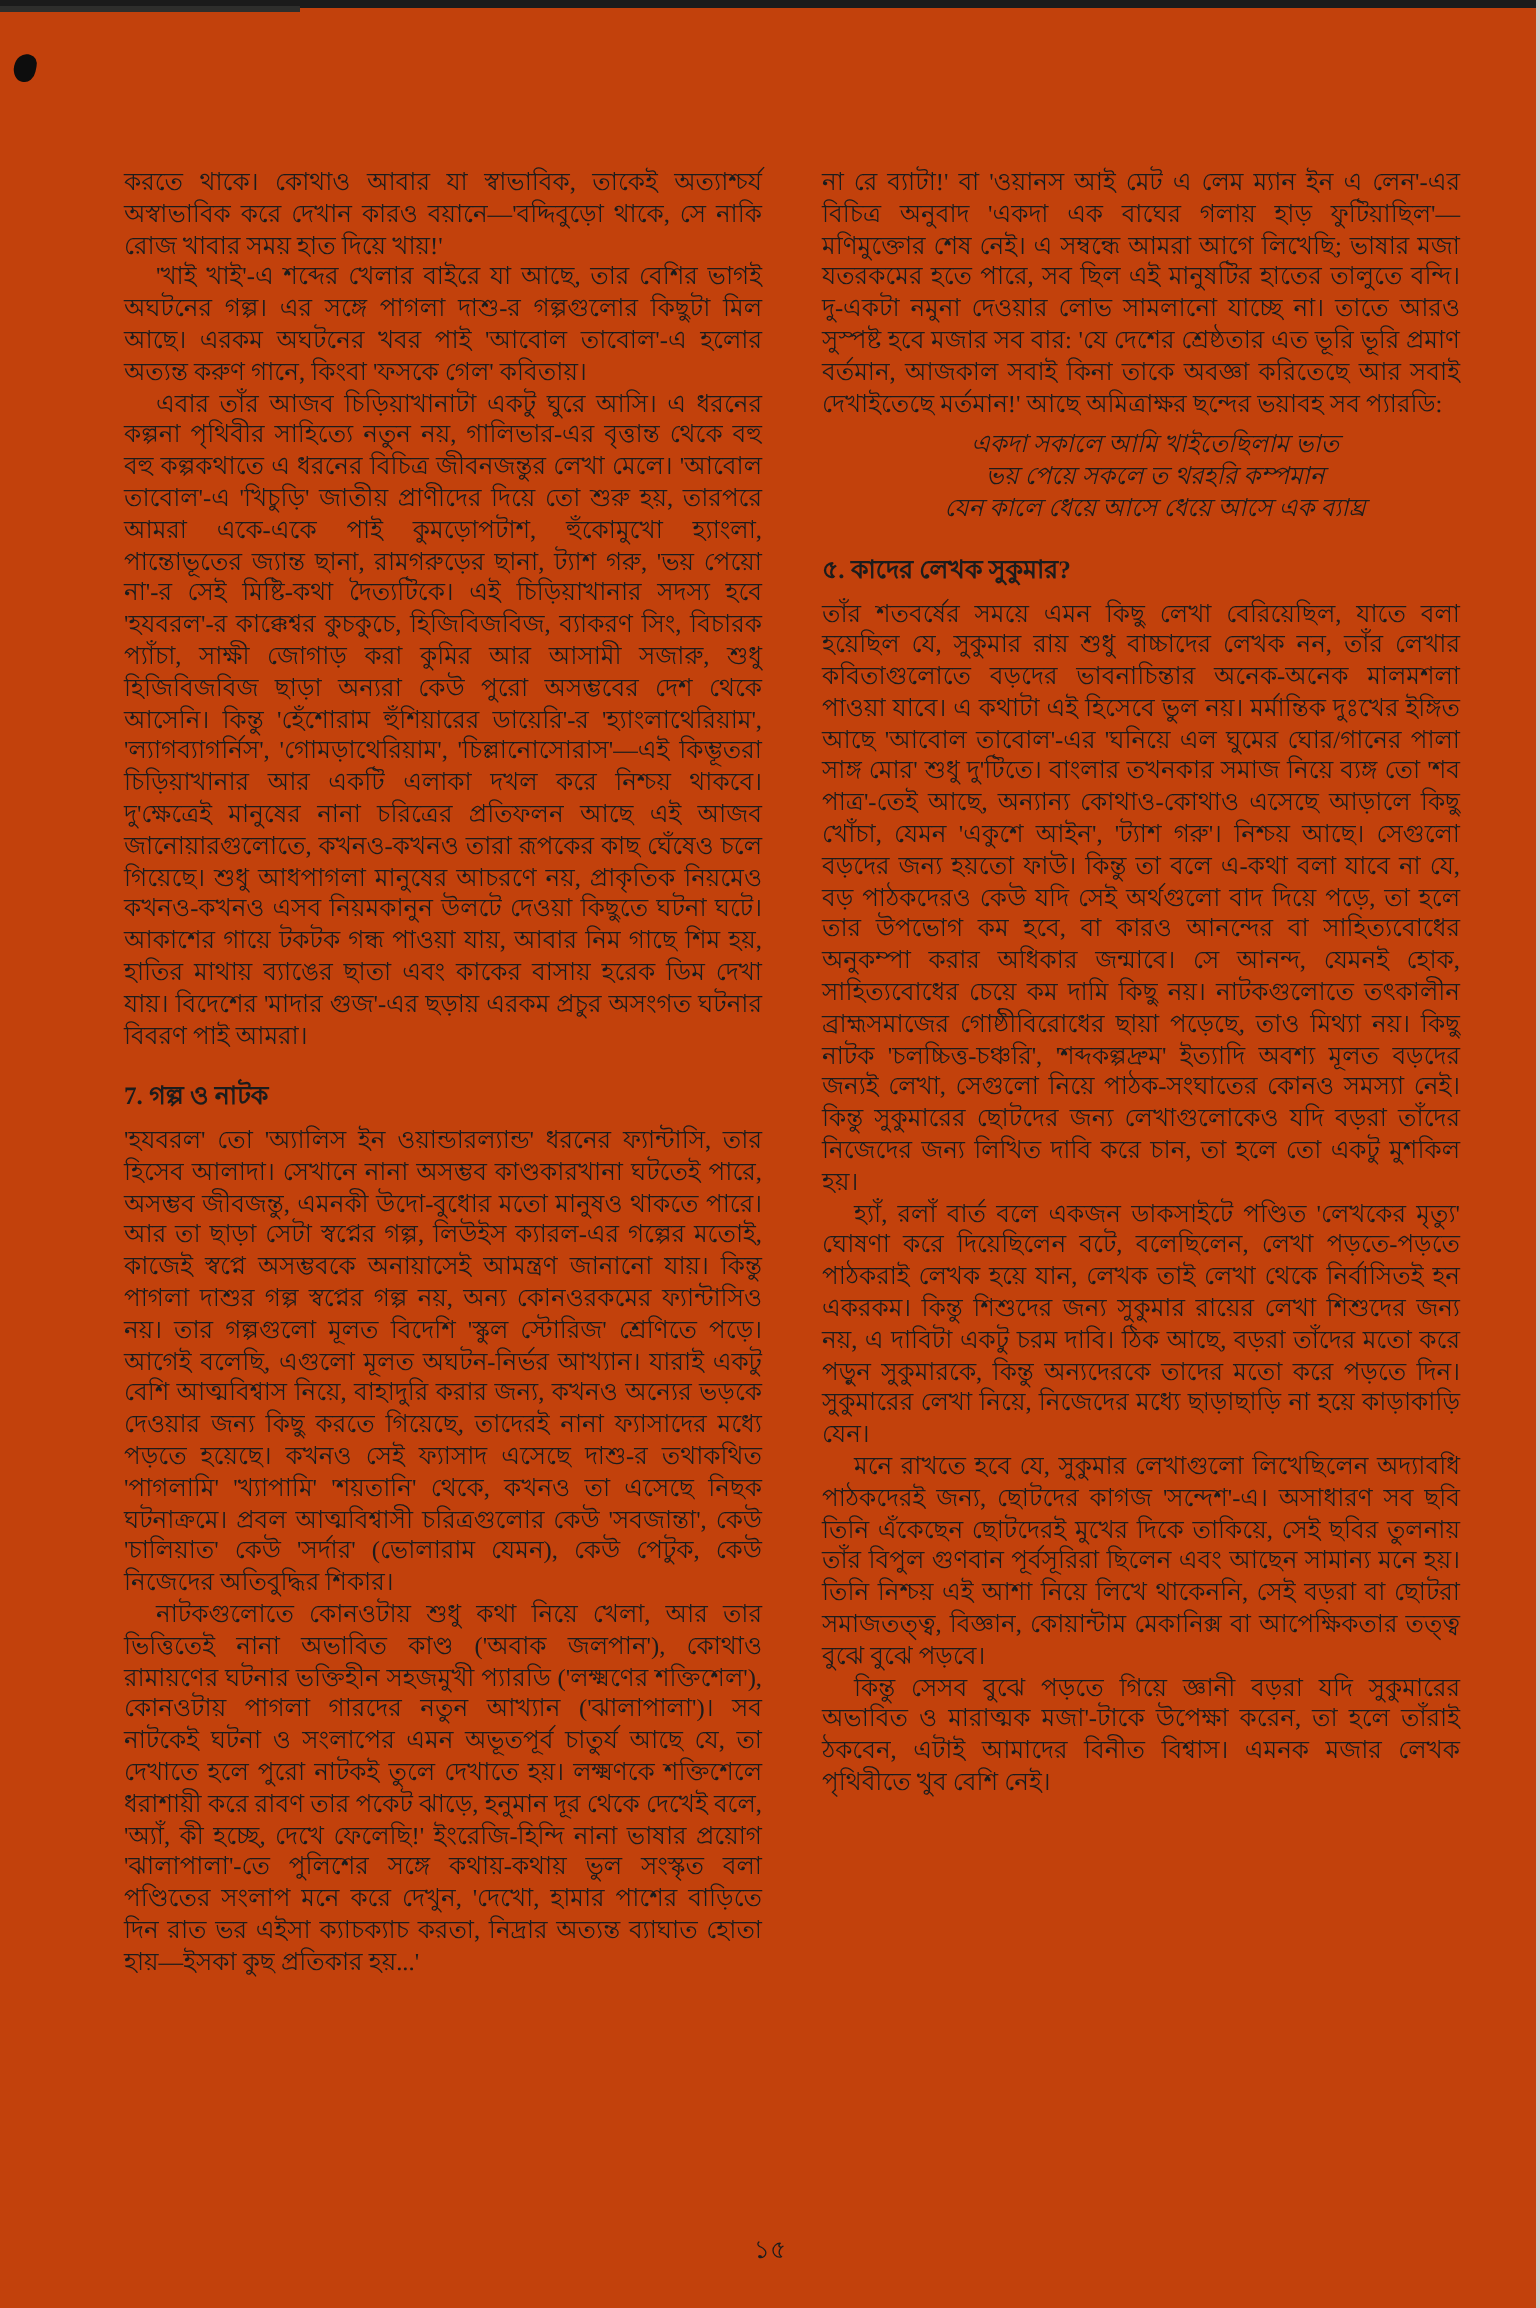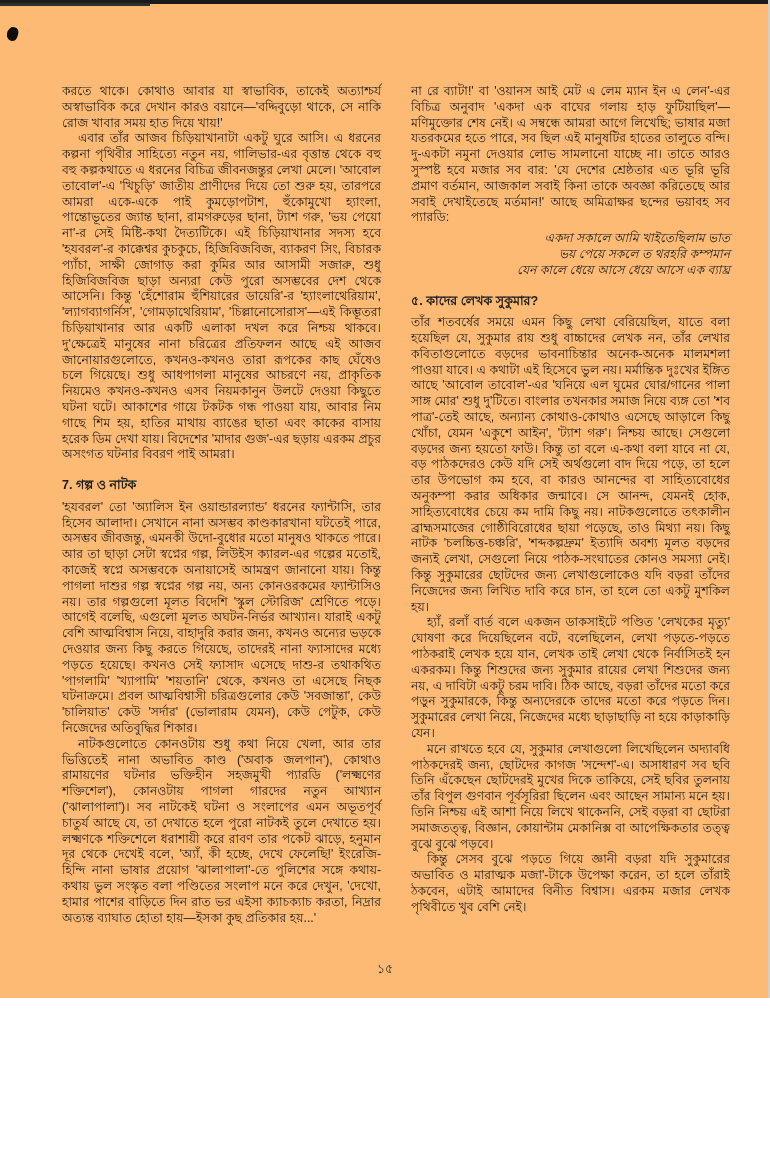--- a/index.html
+++ b/index.html
@@ -3,24 +3,24 @@
 <meta charset="utf-8">
 <style>
   html, body {
     margin: 0;
     padding: 0;
     background: #ffffff;
   }
   .page {
     position: relative;
     width: 770px;
-    height: 998px;
-    background: #fdba74;
+    height: 1154px;
+    background: #c2410c;
     overflow: hidden;
-    font-family: Liberation Sans, sans-serif;
+    font-family: Liberation Serif, serif;
     color: #1c1c1c;
   }
   
   .artifact-top {
     position: absolute;
     top: 0; left: 0;
     width: 100%; height: 4px;
     background: #1b1b1b;
   }
   .artifact-top-left {
@@ -73,21 +73,21 @@
     line-height: 1.25;
   }
   .verse {
     margin: 5px 0 5px 14px;
   }
   .verse-line {
     margin: 0;
     font-size: 12.3px;
     line-height: 1.285;
     font-style: italic;
-    text-align: right;
+    text-align: center;
   }
   .page-number {
     position: absolute;
     bottom: 18px;
     left: 0;
     width: 100%;
     text-align: center;
     font-size: 12.5px;
     color: #1c1c1c;
   }
@@ -99,37 +99,38 @@
 
   <div class="artifact-top"></div>
   <div class="artifact-top-left"></div>
   <div class="artifact-blob"></div>
   <div class="artifact-right"></div>
 
   <div class="content">
 
     <div class="column">
       <p class="para no-indent">করতে থাকে। কোথাও আবার যা স্বাভাবিক, তাকেই অত্যাশ্চর্য অস্বাভাবিক করে দেখান কারও বয়ানে—'বদ্দিবুড়ো থাকে, সে নাকি রোজ খাবার সময় হাত দিয়ে খায়!'</p>
+      <p class="para">'খাই খাই'-এ শব্দের খেলার বাইরে যা আছে, তার বেশির ভাগই অঘটনের গল্প। এর সঙ্গে পাগলা দাশু-র গল্পগুলোর কিছুটা মিল আছে। এরকম অঘটনের খবর পাই 'আবোল তাবোল'-এ হলোর অত্যন্ত করুণ গানে, কিংবা 'ফসকে গেল' কবিতায়।</p>
       <p class="para">এবার তাঁর আজব চিড়িয়াখানাটা একটু ঘুরে আসি। এ ধরনের কল্পনা পৃথিবীর সাহিত্যে নতুন নয়, গালিভার-এর বৃত্তান্ত থেকে বহু বহু কল্পকথাতে এ ধরনের বিচিত্র জীবনজন্তুর লেখা মেলে। 'আবোল তাবোল'-এ 'খিচুড়ি' জাতীয় প্রাণীদের দিয়ে তো শুরু হয়, তারপরে আমরা একে-একে পাই কুমড়োপটাশ, হুঁকোমুখো হ্যাংলা, পান্তোভূতের জ্যান্ত ছানা, রামগরুড়ের ছানা, ট্যাশ গরু, 'ভয় পেয়ো না'-র সেই মিষ্টি-কথা দৈত্যটিকে। এই চিড়িয়াখানার সদস্য হবে 'হযবরল'-র কাক্কেশ্বর কুচকুচে, হিজিবিজবিজ, ব্যাকরণ সিং, বিচারক প্যাঁচা, সাক্ষী জোগাড় করা কুমির আর আসামী সজারু, শুধু হিজিবিজবিজ ছাড়া অন্যরা কেউ পুরো অসম্ভবের দেশ থেকে আসেনি। কিন্তু 'হেঁশোরাম হুঁশিয়ারের ডায়েরি'-র 'হ্যাংলাথেরিয়াম', 'ল্যাগব্যাগর্নিস', 'গোমড়াথেরিয়াম', 'চিল্লানোসোরাস'—এই কিম্ভূতরা চিড়িয়াখানার আর একটি এলাকা দখল করে নিশ্চয় থাকবে। দু'ক্ষেত্রেই মানুষের নানা চরিত্রের প্রতিফলন আছে এই আজব জানোয়ারগুলোতে, কখনও-কখনও তারা রূপকের কাছ ঘেঁষেও চলে গিয়েছে। শুধু আধপাগলা মানুষের আচরণে নয়, প্রাকৃতিক নিয়মেও কখনও-কখনও এসব নিয়মকানুন উলটে দেওয়া কিছুতে ঘটনা ঘটে। আকাশের গায়ে টকটক গন্ধ পাওয়া যায়, আবার নিম গাছে শিম হয়, হাতির মাথায় ব্যাঙের ছাতা এবং কাকের বাসায় হরেক ডিম দেখা যায়। বিদেশের 'মাদার গুজ'-এর ছড়ায় এরকম প্রচুর অসংগত ঘটনার বিবরণ পাই আমরা।</p>
       <h2 class="section-heading">7. গল্প ও নাটক</h2>
       <p class="para no-indent">'হযবরল' তো 'অ্যালিস ইন ওয়ান্ডারল্যান্ড' ধরনের ফ্যান্টাসি, তার হিসেব আলাদা। সেখানে নানা অসম্ভব কাণ্ডকারখানা ঘটতেই পারে, অসম্ভব জীবজন্তু, এমনকী উদো-বুধোর মতো মানুষও থাকতে পারে। আর তা ছাড়া সেটা স্বপ্নের গল্প, লিউইস ক্যারল-এর গল্পের মতোই, কাজেই স্বপ্নে অসম্ভবকে অনায়াসেই আমন্ত্রণ জানানো যায়। কিন্তু পাগলা দাশুর গল্প স্বপ্নের গল্প নয়, অন্য কোনওরকমের ফ্যান্টাসিও নয়। তার গল্পগুলো মূলত বিদেশি 'স্কুল স্টোরিজ' শ্রেণিতে পড়ে। আগেই বলেছি, এগুলো মূলত অঘটন-নির্ভর আখ্যান। যারাই একটু বেশি আত্মবিশ্বাস নিয়ে, বাহাদুরি করার জন্য, কখনও অন্যের ভড়কে দেওয়ার জন্য কিছু করতে গিয়েছে, তাদেরই নানা ফ্যাসাদের মধ্যে পড়তে হয়েছে। কখনও সেই ফ্যাসাদ এসেছে দাশু-র তথাকথিত 'পাগলামি' 'খ্যাপামি' 'শয়তানি' থেকে, কখনও তা এসেছে নিছক ঘটনাক্রমে। প্রবল আত্মবিশ্বাসী চরিত্রগুলোর কেউ 'সবজান্তা', কেউ 'চালিয়াত' কেউ 'সর্দার' (ভোলারাম যেমন), কেউ পেটুক, কেউ নিজেদের অতিবুদ্ধির শিকার।</p>
       <p class="para">নাটকগুলোতে কোনওটায় শুধু কথা নিয়ে খেলা, আর তার ভিত্তিতেই নানা অভাবিত কাণ্ড ('অবাক জলপান'), কোথাও রামায়ণের ঘটনার ভক্তিহীন সহজমুখী প্যারডি ('লক্ষ্মণের শক্তিশেল'), কোনওটায় পাগলা গারদের নতুন আখ্যান ('ঝালাপালা')। সব নাটকেই ঘটনা ও সংলাপের এমন অভূতপূর্ব চাতুর্য আছে যে, তা দেখাতে হলে পুরো নাটকই তুলে দেখাতে হয়। লক্ষ্মণকে শক্তিশেলে ধরাশায়ী করে রাবণ তার পকেট ঝাড়ে, হনুমান দূর থেকে দেখেই বলে, 'অ্যাঁ, কী হচ্ছে, দেখে ফেলেছি!' ইংরেজি-হিন্দি নানা ভাষার প্রয়োগ 'ঝালাপালা'-তে পুলিশের সঙ্গে কথায়-কথায় ভুল সংস্কৃত বলা পণ্ডিতের সংলাপ মনে করে দেখুন, 'দেখো, হামার পাশের বাড়িতে দিন রাত ভর এইসা ক্যাচক্যাচ করতা, নিদ্রার অত্যন্ত ব্যাঘাত হোতা হায়—ইসকা কুছ প্রতিকার হয়...'</p>
     </div>
 
     <div class="column">
       <p class="para no-indent">না রে ব্যাটা!' বা 'ওয়ানস আই মেট এ লেম ম্যান ইন এ লেন'-এর বিচিত্র অনুবাদ 'একদা এক বাঘের গলায় হাড় ফুটিয়াছিল'—মণিমুক্তোর শেষ নেই। এ সম্বন্ধে আমরা আগে লিখেছি; ভাষার মজা যতরকমের হতে পারে, সব ছিল এই মানুষটির হাতের তালুতে বন্দি। দু-একটা নমুনা দেওয়ার লোভ সামলানো যাচ্ছে না। তাতে আরও সুস্পষ্ট হবে মজার সব বার: 'যে দেশের শ্রেষ্ঠতার এত ভূরি ভূরি প্রমাণ বর্তমান, আজকাল সবাই কিনা তাকে অবজ্ঞা করিতেছে আর সবাই দেখাইতেছে মর্তমান!' আছে অমিত্রাক্ষর ছন্দের ভয়াবহ সব প্যারডি:</p>
       <div class="verse">
         <p class="verse-line">একদা সকালে আমি খাইতেছিলাম ভাত</p>
         <p class="verse-line">ভয় পেয়ে সকলে ত থরহরি কম্পমান</p>
         <p class="verse-line">যেন কালে ধেয়ে আসে ধেয়ে আসে এক ব্যাঘ্র</p>
       </div>
       <h2 class="section-heading">৫. কাদের লেখক সুকুমার?</h2>
       <p class="para no-indent">তাঁর শতবর্ষের সময়ে এমন কিছু লেখা বেরিয়েছিল, যাতে বলা হয়েছিল যে, সুকুমার রায় শুধু বাচ্চাদের লেখক নন, তাঁর লেখার কবিতাগুলোতে বড়দের ভাবনাচিন্তার অনেক-অনেক মালমশলা পাওয়া যাবে। এ কথাটা এই হিসেবে ভুল নয়। মর্মান্তিক দুঃখের ইঙ্গিত আছে 'আবোল তাবোল'-এর 'ঘনিয়ে এল ঘুমের ঘোর/গানের পালা সাঙ্গ মোর' শুধু দু'টিতে। বাংলার তখনকার সমাজ নিয়ে ব্যঙ্গ তো 'শব পাত্র'-তেই আছে, অন্যান্য কোথাও-কোথাও এসেছে আড়ালে কিছু খোঁচা, যেমন 'একুশে আইন', 'ট্যাশ গরু'। নিশ্চয় আছে। সেগুলো বড়দের জন্য হয়তো ফাউ। কিন্তু তা বলে এ-কথা বলা যাবে না যে, বড় পাঠকদেরও কেউ যদি সেই অর্থগুলো বাদ দিয়ে পড়ে, তা হলে তার উপভোগ কম হবে, বা কারও আনন্দের বা সাহিত্যবোধের অনুকম্পা করার অধিকার জন্মাবে। সে আনন্দ, যেমনই হোক, সাহিত্যবোধের চেয়ে কম দামি কিছু নয়। নাটকগুলোতে তৎকালীন ব্রাহ্মসমাজের গোষ্ঠীবিরোধের ছায়া পড়েছে, তাও মিথ্যা নয়। কিছু নাটক 'চলচ্চিত্ত-চঞ্চরি', 'শব্দকল্পদ্রুম' ইত্যাদি অবশ্য মূলত বড়দের জন্যই লেখা, সেগুলো নিয়ে পাঠক-সংঘাতের কোনও সমস্যা নেই। কিন্তু সুকুমারের ছোটদের জন্য লেখাগুলোকেও যদি বড়রা তাঁদের নিজেদের জন্য লিখিত দাবি করে চান, তা হলে তো একটু মুশকিল হয়।</p>
       <p class="para">হ্যাঁ, রলাঁ বার্ত বলে একজন ডাকসাইটে পণ্ডিত 'লেখকের মৃত্যু' ঘোষণা করে দিয়েছিলেন বটে, বলেছিলেন, লেখা পড়তে-পড়তে পাঠকরাই লেখক হয়ে যান, লেখক তাই লেখা থেকে নির্বাসিতই হন একরকম। কিন্তু শিশুদের জন্য সুকুমার রায়ের লেখা শিশুদের জন্য নয়, এ দাবিটা একটু চরম দাবি। ঠিক আছে, বড়রা তাঁদের মতো করে পড়ুন সুকুমারকে, কিন্তু অন্যদেরকে তাদের মতো করে পড়তে দিন। সুকুমারের লেখা নিয়ে, নিজেদের মধ্যে ছাড়াছাড়ি না হয়ে কাড়াকাড়ি যেন।</p>
       <p class="para">মনে রাখতে হবে যে, সুকুমার লেখাগুলো লিখেছিলেন অদ্যাবধি পাঠকদেরই জন্য, ছোটদের কাগজ 'সন্দেশ'-এ। অসাধারণ সব ছবি তিনি এঁকেছেন ছোটদেরই মুখের দিকে তাকিয়ে, সেই ছবির তুলনায় তাঁর বিপুল গুণবান পূর্বসূরিরা ছিলেন এবং আছেন সামান্য মনে হয়। তিনি নিশ্চয় এই আশা নিয়ে লিখে থাকেননি, সেই বড়রা বা ছোটরা সমাজতত্ত্ব, বিজ্ঞান, কোয়ান্টাম মেকানিক্স বা আপেক্ষিকতার তত্ত্ব বুঝে বুঝে পড়বে।</p>
-      <p class="para">কিন্তু সেসব বুঝে পড়তে গিয়ে জ্ঞানী বড়রা যদি সুকুমারের অভাবিত ও মারাত্মক মজা'-টাকে উপেক্ষা করেন, তা হলে তাঁরাই ঠকবেন, এটাই আমাদের বিনীত বিশ্বাস। এরকম মজার লেখক পৃথিবীতে খুব বেশি নেই।</p>
+      <p class="para">কিন্তু সেসব বুঝে পড়তে গিয়ে জ্ঞানী বড়রা যদি সুকুমারের অভাবিত ও মারাত্মক মজা'-টাকে উপেক্ষা করেন, তা হলে তাঁরাই ঠকবেন, এটাই আমাদের বিনীত বিশ্বাস। এমনক মজার লেখক পৃথিবীতে খুব বেশি নেই।</p>
     </div>
 
   </div>
 
   <div class="page-number">১৫</div>
 
 </div>
 
 </body></html>

